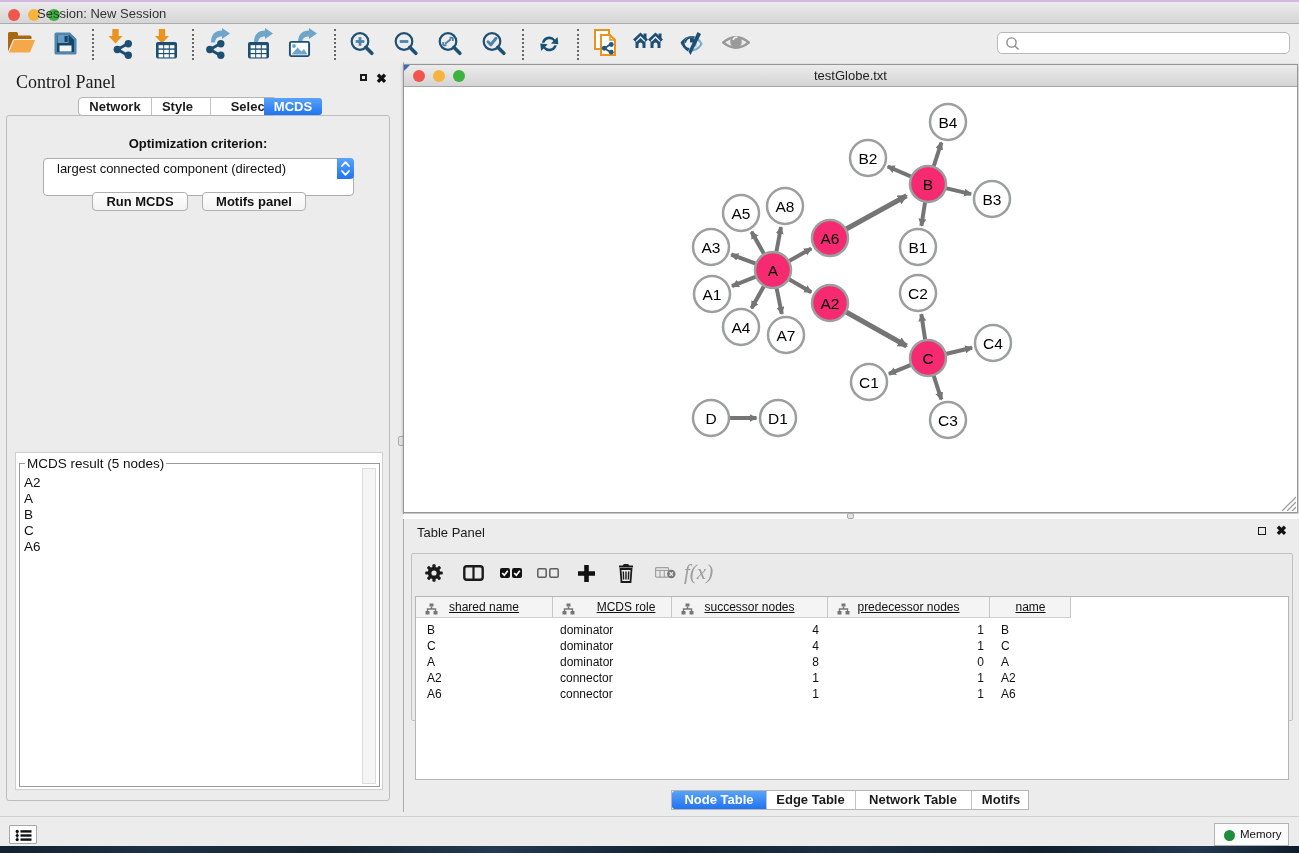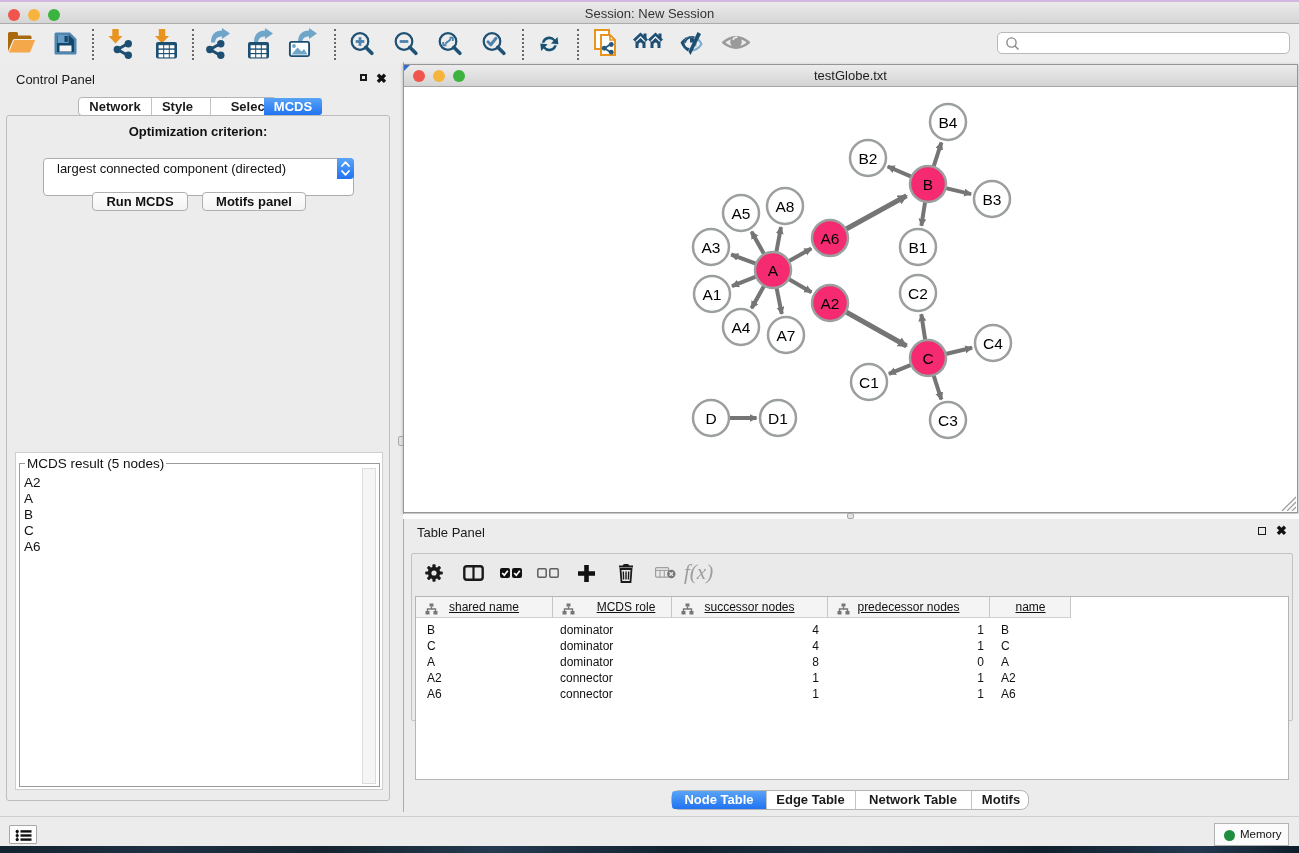--- a/index.html
+++ b/index.html
@@ -2,42 +2,42 @@
 <html><head>
 <meta charset="utf-8">
 <style>
 * { margin:0; padding:0; box-sizing:border-box; }
 html,body { width:1299px; height:853px; overflow:hidden; }
 body { font-family:"Liberation Sans", sans-serif; background:#17293b; position:relative; }
 #app { position:absolute; left:0; top:0; width:1299px; height:847px; background:#ececec; }
 
 #titlebar { position:absolute; left:0; top:0; width:1299px; height:24px;
   background:linear-gradient(#ecebec,#d6d5d6); border-top:2px solid #d2b8de; border-bottom:1px solid #ababab; }
-#titlebar .title { position:absolute; left:0; right:0; top:4px; text-align:center; font-size:13px; color:#333; }
+#titlebar .title { position:absolute; left:0; right:0; top:4px; text-align:left; font-size:13px; color:#333;padding-left:37px; }
 .light { position:absolute; top:7px; width:12px; height:12px; border-radius:50%; }
 
 #toolbar { position:absolute; left:0; top:25px; width:1299px; height:37px; background:#eeedee; }
 .tsep { position:absolute; top:4px; width:0; height:31px; border-left:2px dotted #686868; }
 .ticon { position:absolute; top:0; }
 #search { position:absolute; left:997px; top:7px; width:293px; height:22px; background:#fff;
   border:1px solid #b9b9b9; border-radius:5px; }
 
 #cpanel { position:absolute; left:0; top:62px; width:403px; height:750px; }
 #vsplit { position:absolute; left:403px; top:62px; width:1px; height:750px; background:#acacac; }
-.ptitle { font-size:13px; color:#1a1a1a; }
+.ptitle { font-size:18px; color:#1a1a1a;font-family:Liberation Serif, serif; }
 .winbtn-sq { position:absolute; width:7px; height:7px; border:2px solid #1a1a1a; }
 .winbtn-x { position:absolute; font-size:13px; font-weight:bold; color:#111; line-height:12px; }
 #tabs { position:absolute; left:78px; top:35px; width:199px; height:19px; background:#fff;
   border:1px solid #b4b4b4; border-radius:4px; font-size:13px; color:#1a1a1a; }
 .tabseg { position:absolute; top:0; height:17px; line-height:17px; text-align:center; border-left:1px solid #c3c3c3; font-weight:bold; }
 .tabseg.first { border-left:none; }
 .tabseg.sel { background:linear-gradient(#59a3f6,#2173f2); color:#fff; border-left:none; border-radius:0 3px 3px 0; }
 #tabpanel { position:absolute; left:6px; top:53px; width:384px; height:686px;
   border:1px solid #bdbdbd; border-radius:3px; }
-#optlabel { position:absolute; left:0; top:62px; width:396px; text-align:center; font-size:13px; color:#111; font-weight:bold; }
+#optlabel { position:absolute; left:0; top:74px; width:396px; text-align:center; font-size:13px; color:#111; font-weight:bold; }
 #dropdown { position:absolute; left:43px; top:96px; width:311px; height:38px; background:#fff;
   border:1px solid #acacac; border-radius:4px; font-size:13px; color:#111; }
 #dropdown .dtext { position:absolute; left:13px; top:2px; }
 #dropdown .stepper { position:absolute; right:-1px; top:-1px; width:17px; height:21px;
   background:linear-gradient(#5aa4f7,#2273f2); border-radius:0 4px 4px 0; }
 .btn { position:absolute; height:19px; background:linear-gradient(#ffffff,#f3f3f3); border:1px solid #b0b0b0;
   border-radius:4px; font-size:13px; color:#111; text-align:center; line-height:17px; font-weight:bold; }
 #resultbox { position:absolute; left:15px; top:390px; width:368px; height:338px; background:#fff; border:1px solid #cfcfcf; }
 #fieldset { position:absolute; left:3px; top:10px; width:361px; height:324px; border:1px solid #9a9a9a; }
 #legend { position:absolute; left:5px; top:-8px; background:#fff; padding:0 2px; font-size:13.5px; color:#111; }
@@ -58,21 +58,21 @@
 #tpanel { position:absolute; left:411px; top:553px; width:882px; height:168px;
   border:1px solid #c2c2c2; border-radius:2px; background:#eaeaea; }
 #ttable { position:absolute; left:3px; top:42px; width:874px; height:184px; background:#fff; border:1px solid #b5b5b5; }
 #thead { position:absolute; left:0; top:0; width:655px; height:21px; background:#f4f4f4;
   border-bottom:1px solid #cfcfcf; border-right:1px solid #c6c6c6; font-size:12px; color:#111; }
 .hcell { position:absolute; top:0; height:20px; line-height:20px; text-align:center; border-left:1px solid #c6c6c6;text-decoration:underline; }
 .hcell.first { border-left:none; }
 .trow { position:absolute; font-size:12px; color:#111; }
 
 #btabs { position:absolute; left:671px; top:790px; width:358px; height:20px; background:#fff;
-  border:1px solid #b4b4b4; border-radius:8px; font-size:13px; color:#1a1a1a; }
+  border:1px solid #b4b4b4; border-radius:0; font-size:13px; color:#1a1a1a; }
 .btabseg { position:absolute; top:0; height:18px; line-height:18px; text-align:center; border-left:1px solid #c3c3c3; font-weight:bold; }
 .btabseg.sel { background:linear-gradient(#59a3f6,#2173f2); color:#fff; border-left:none; border-radius:3px 0 0 3px; }
 
 #statusbar { position:absolute; left:0; top:816px; width:1299px; height:31px; border-top:1px solid #cfcfcf; background:#ececec; }
 #listbtn { position:absolute; left:9px; top:8px; width:28px; height:19px; background:#fdfdfd; border:1px solid #a8a8a8; border-radius:1px; }
 #membtn { position:absolute; left:1214px; top:6px; width:75px; height:23px; background:#fbfbfb; border:1px solid #b3b3b3; font-size:11.5px; color:#111; }
 #strip { position:absolute; left:0; top:846px; width:1299px; height:7px;
   background:linear-gradient(90deg,#13222f,#1e3044 12%,#15242f 25%,#243a50 38%,#122230 52%,#1d3044 66%,#101f2c 80%,#223850 92%,#0f1d2a); }
 </style>
 </head>

